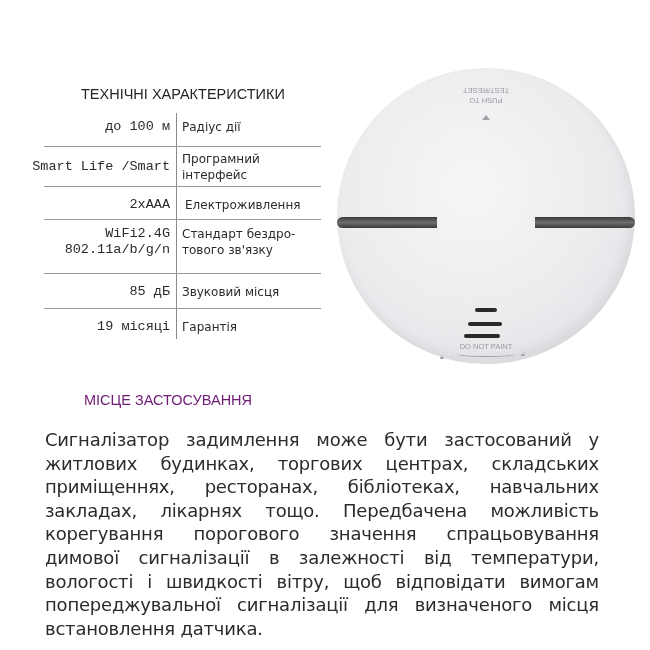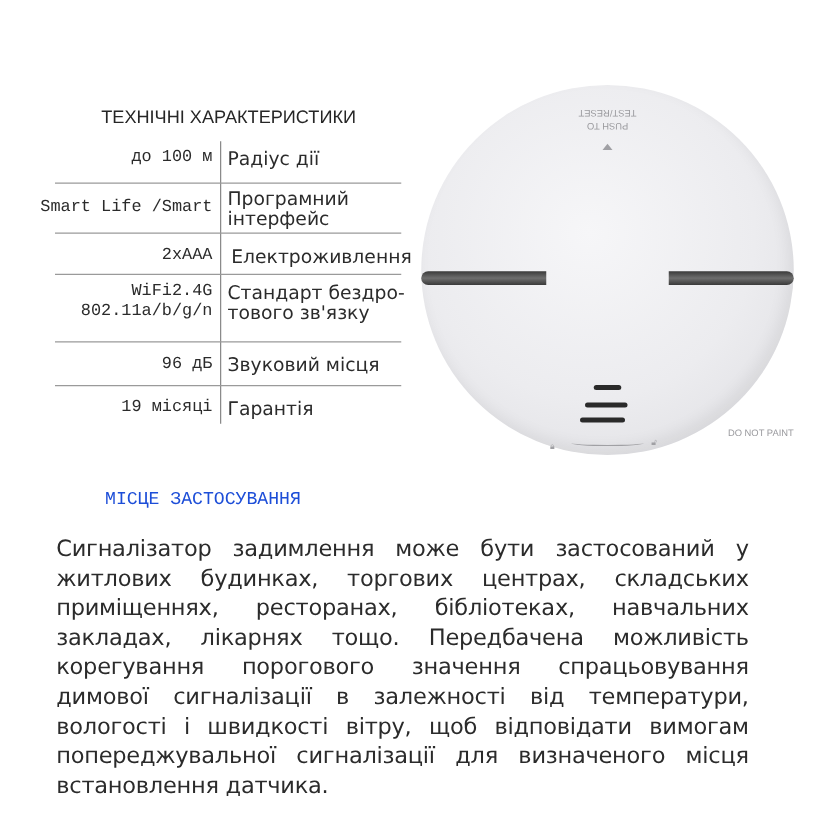--- a/index.html
+++ b/index.html
@@ -12,21 +12,21 @@
       font-family: "Liberation Sans", sans-serif; color: #262626;
     }
     .specs-table { position: absolute; left: 44px; top: 110px; width: 277px; }
     .vline { position: absolute; left: 132px; top: 3px; width: 1px; height: 226px; background: #8a8a8a; }
     .row { position: absolute; left: 0; width: 277px; }
     .row .val {
       position: absolute; right: 151px; text-align: left; font-size: 13.5px; line-height: 16px;
       font-family: Liberation Mono, monospace; color: #2b2b2b; white-space: nowrap;
     }
     .row .lbl {
-      position: absolute; left: 138px; font-size: 15px; line-height: 16px;
+      position: absolute; left: 138px; font-size: 12px; line-height: 16px;
       font-family: "DejaVu Sans", sans-serif; color: #2b2b2b; white-space: nowrap;
     }
     .hline { position: absolute; left: 0; width: 277px; height: 1px; background: #9a9a9a; }
 
     .device { position: absolute; left: 337px; top: 68px; width: 298px; height: 296px; }
     .device-body {
       position: absolute; inset: 0; border-radius: 50%;
       background: radial-gradient(circle at 45% 40%, #f6f6f8 0%, #ececef 55%, #dcdce0 100%);
       box-shadow: inset -4px -6px 12px rgba(0,0,0,0.06);
     }
@@ -52,32 +52,32 @@
       position: absolute; left: 0; right: 0; top: 11px; text-align: center; transform: rotate(180deg);
       font-family: "Liberation Sans", sans-serif; font-size: 7.5px; line-height: 10px; color: #9a9a9e;
       height: 26px;
     }
     .test-arrow {
       position: absolute; left: 145px; top: 47px; width: 0; height: 0;
       border-left: 4px solid transparent; border-right: 4px solid transparent; border-bottom: 5px solid #a0a0a4;
     }
     .slot { position: absolute; height: 4px; background: #2a2a2a; border-radius: 2px; }
     .dnp {
-      position: absolute; left: 0; right: 0; top: 272px; text-align: right;
+      position: absolute; left: 0; right: 0; top: 272px; text-align: center;
       font-family: "Liberation Sans", sans-serif; font-size: 7.5px; color: #9a9a9e;
     }
     .lock-icon { position: absolute; top: 283px; font-size: 7px; color: #a0a0a4; }
     .lock-line {
       position: absolute; left: 120px; top: 283px; width: 58px; height: 4px;
       border-bottom: 1px solid #a0a0a4; border-radius: 0 0 50% 50%;
     }
 
     .app-title {
       position: absolute; left: 84px; top: 392px; font-size: 14.5px;
-      font-family: Liberation Mono, monospace; color: #1d4ed8;
+      font-family: Liberation Sans, sans-serif; color: #701a75;
     }
     .app-text {
       position: absolute; left: 45px; top: 428px; width: 554px; font-size: 18px; line-height: 23.6px;
       text-align: justify; font-family: "DejaVu Sans", sans-serif; color: #2b2b2b; letter-spacing: -0.2px;
     }
   </style>
 </head>
 <body>
 
 <div class="specs-title">ТЕХНІЧНІ ХАРАКТЕРИСТИКИ</div>
@@ -106,21 +106,21 @@
 
   <div class="row" style="top:116px;">
     <span class="val" style="top:0;">WiFi2.4G</span>
     <span class="val" style="top:16px;">802.11a/b/g/n</span>
     <span class="lbl" style="top:0;">Стандарт бездро-</span>
     <span class="lbl" style="top:16px;">тового зв'язку</span>
   </div>
   <div class="hline" style="top:163px;"></div>
 
   <div class="row" style="top:174px;">
-    <span class="val">96 дБ</span>
+    <span class="val">85 дБ</span>
     <span class="lbl">Звуковий місця</span>
   </div>
   <div class="hline" style="top:198px;"></div>
 
   <div class="row" style="top:209px;">
     <span class="val">19 місяці</span>
     <span class="lbl">Гарантія</span>
   </div>
 </div>
 

